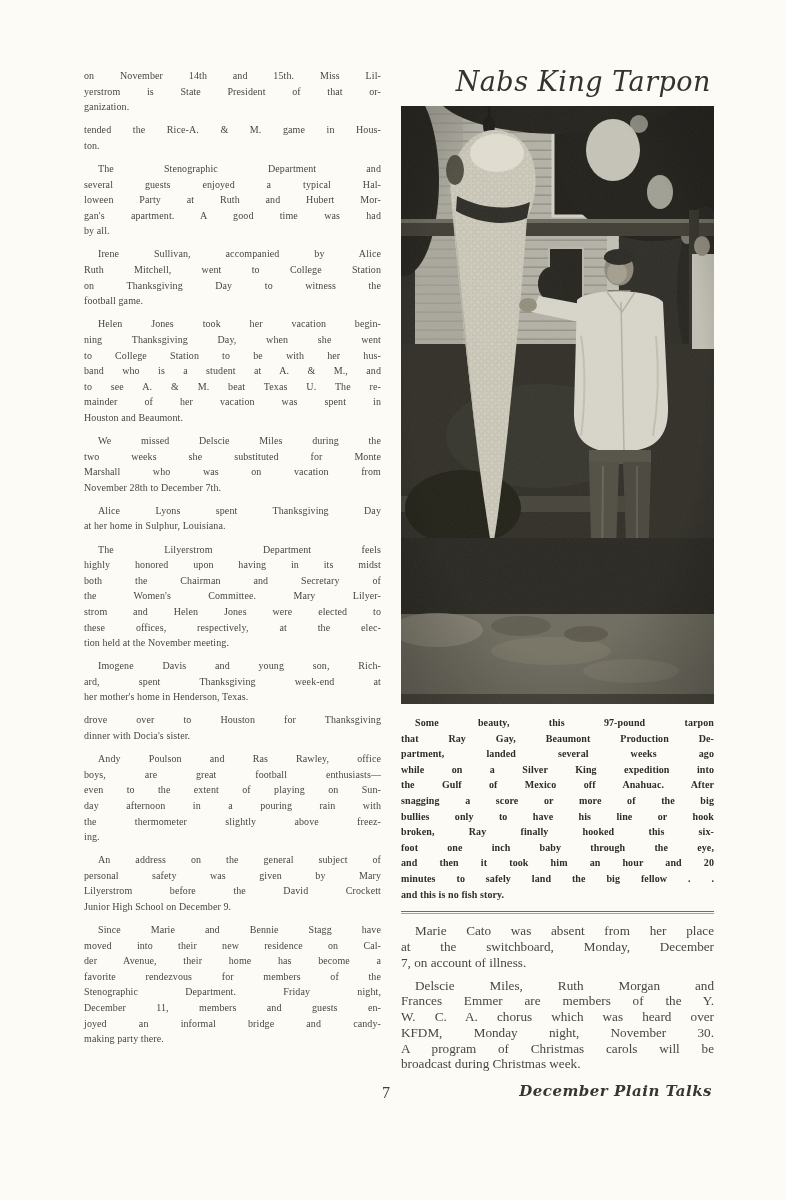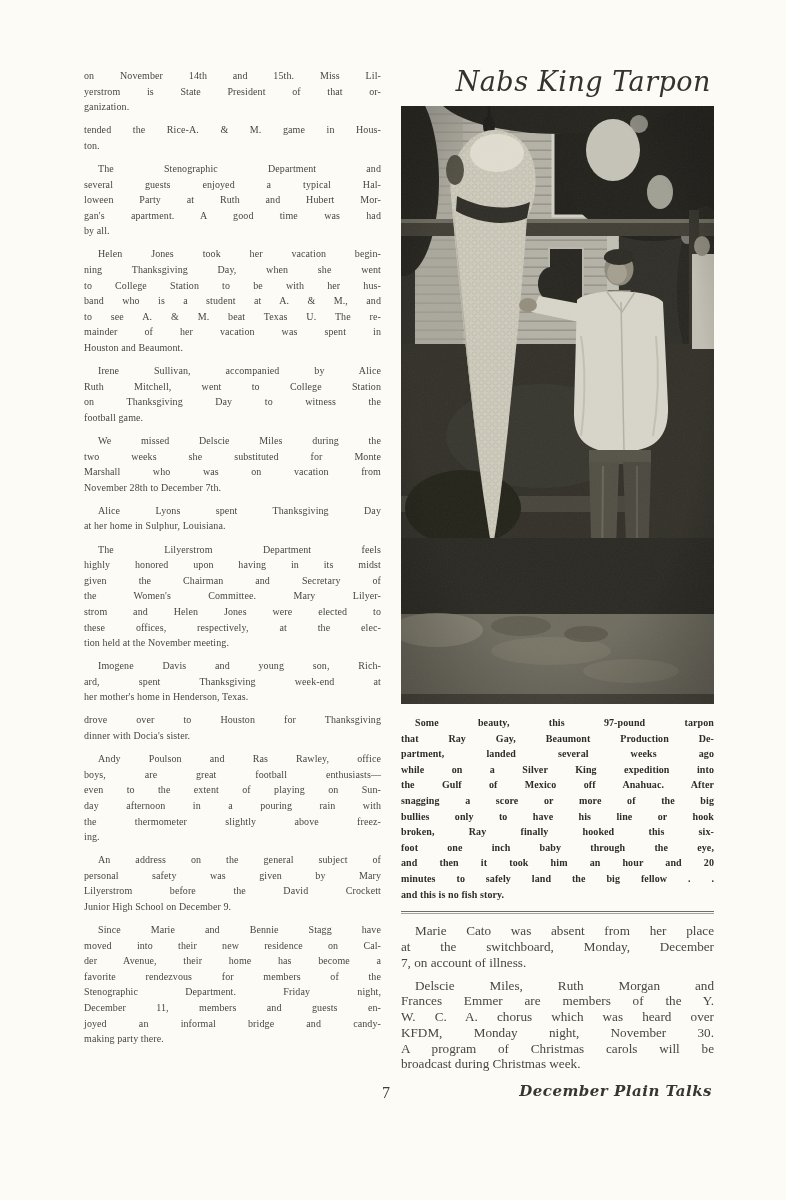--- a/index.html
+++ b/index.html
@@ -63,48 +63,48 @@
         <div class="line last">ton.</div>
       </div>
       <div class="para">
         <div class="line firstindent">The Stenographic Department and</div>
         <div class="line">several guests enjoyed a typical Hal-</div>
         <div class="line">loween Party at Ruth and Hubert Mor-</div>
         <div class="line">gan's apartment. A good time was had</div>
         <div class="line last">by all.</div>
       </div>
       <div class="para">
+        <div class="line firstindent">Irene Sullivan, accompanied by Alice</div>
+        <div class="line">Ruth Mitchell, went to College Station</div>
+        <div class="line">on Thanksgiving Day to witness the</div>
+        <div class="line last">football game.</div>
+      </div>
+      <div class="para">
         <div class="line firstindent">Helen Jones took her vacation begin-</div>
         <div class="line">ning Thanksgiving Day, when she went</div>
         <div class="line">to College Station to be with her hus-</div>
         <div class="line">band who is a student at A. &amp; M., and</div>
         <div class="line">to see A. &amp; M. beat Texas U. The re-</div>
         <div class="line">mainder of her vacation was spent in</div>
         <div class="line last">Houston and Beaumont.</div>
       </div>
       <div class="para">
-        <div class="line firstindent">Irene Sullivan, accompanied by Alice</div>
-        <div class="line">Ruth Mitchell, went to College Station</div>
-        <div class="line">on Thanksgiving Day to witness the</div>
-        <div class="line last">football game.</div>
-      </div>
-      <div class="para">
         <div class="line firstindent">We missed Delscie Miles during the</div>
         <div class="line">two weeks she substituted for Monte</div>
         <div class="line">Marshall who was on vacation from</div>
         <div class="line last">November 28th to December 7th.</div>
       </div>
       <div class="para">
         <div class="line firstindent">Alice Lyons spent Thanksgiving Day</div>
         <div class="line last">at her home in Sulphur, Louisiana.</div>
       </div>
       <div class="para">
         <div class="line firstindent">The Lilyerstrom Department feels</div>
         <div class="line">highly honored upon having in its midst</div>
-        <div class="line">given the Chairman and Secretary of</div>
+        <div class="line">both the Chairman and Secretary of</div>
         <div class="line">the Women's Committee. Mary Lilyer-</div>
         <div class="line">strom and Helen Jones were elected to</div>
         <div class="line">these offices, respectively, at the elec-</div>
         <div class="line last">tion held at the November meeting.</div>
       </div>
       <div class="para">
         <div class="line firstindent">Imogene Davis and young son, Rich-</div>
         <div class="line">ard, spent Thanksgiving week-end at</div>
         <div class="line last">her mother's home in Henderson, Texas.</div>
       </div>

